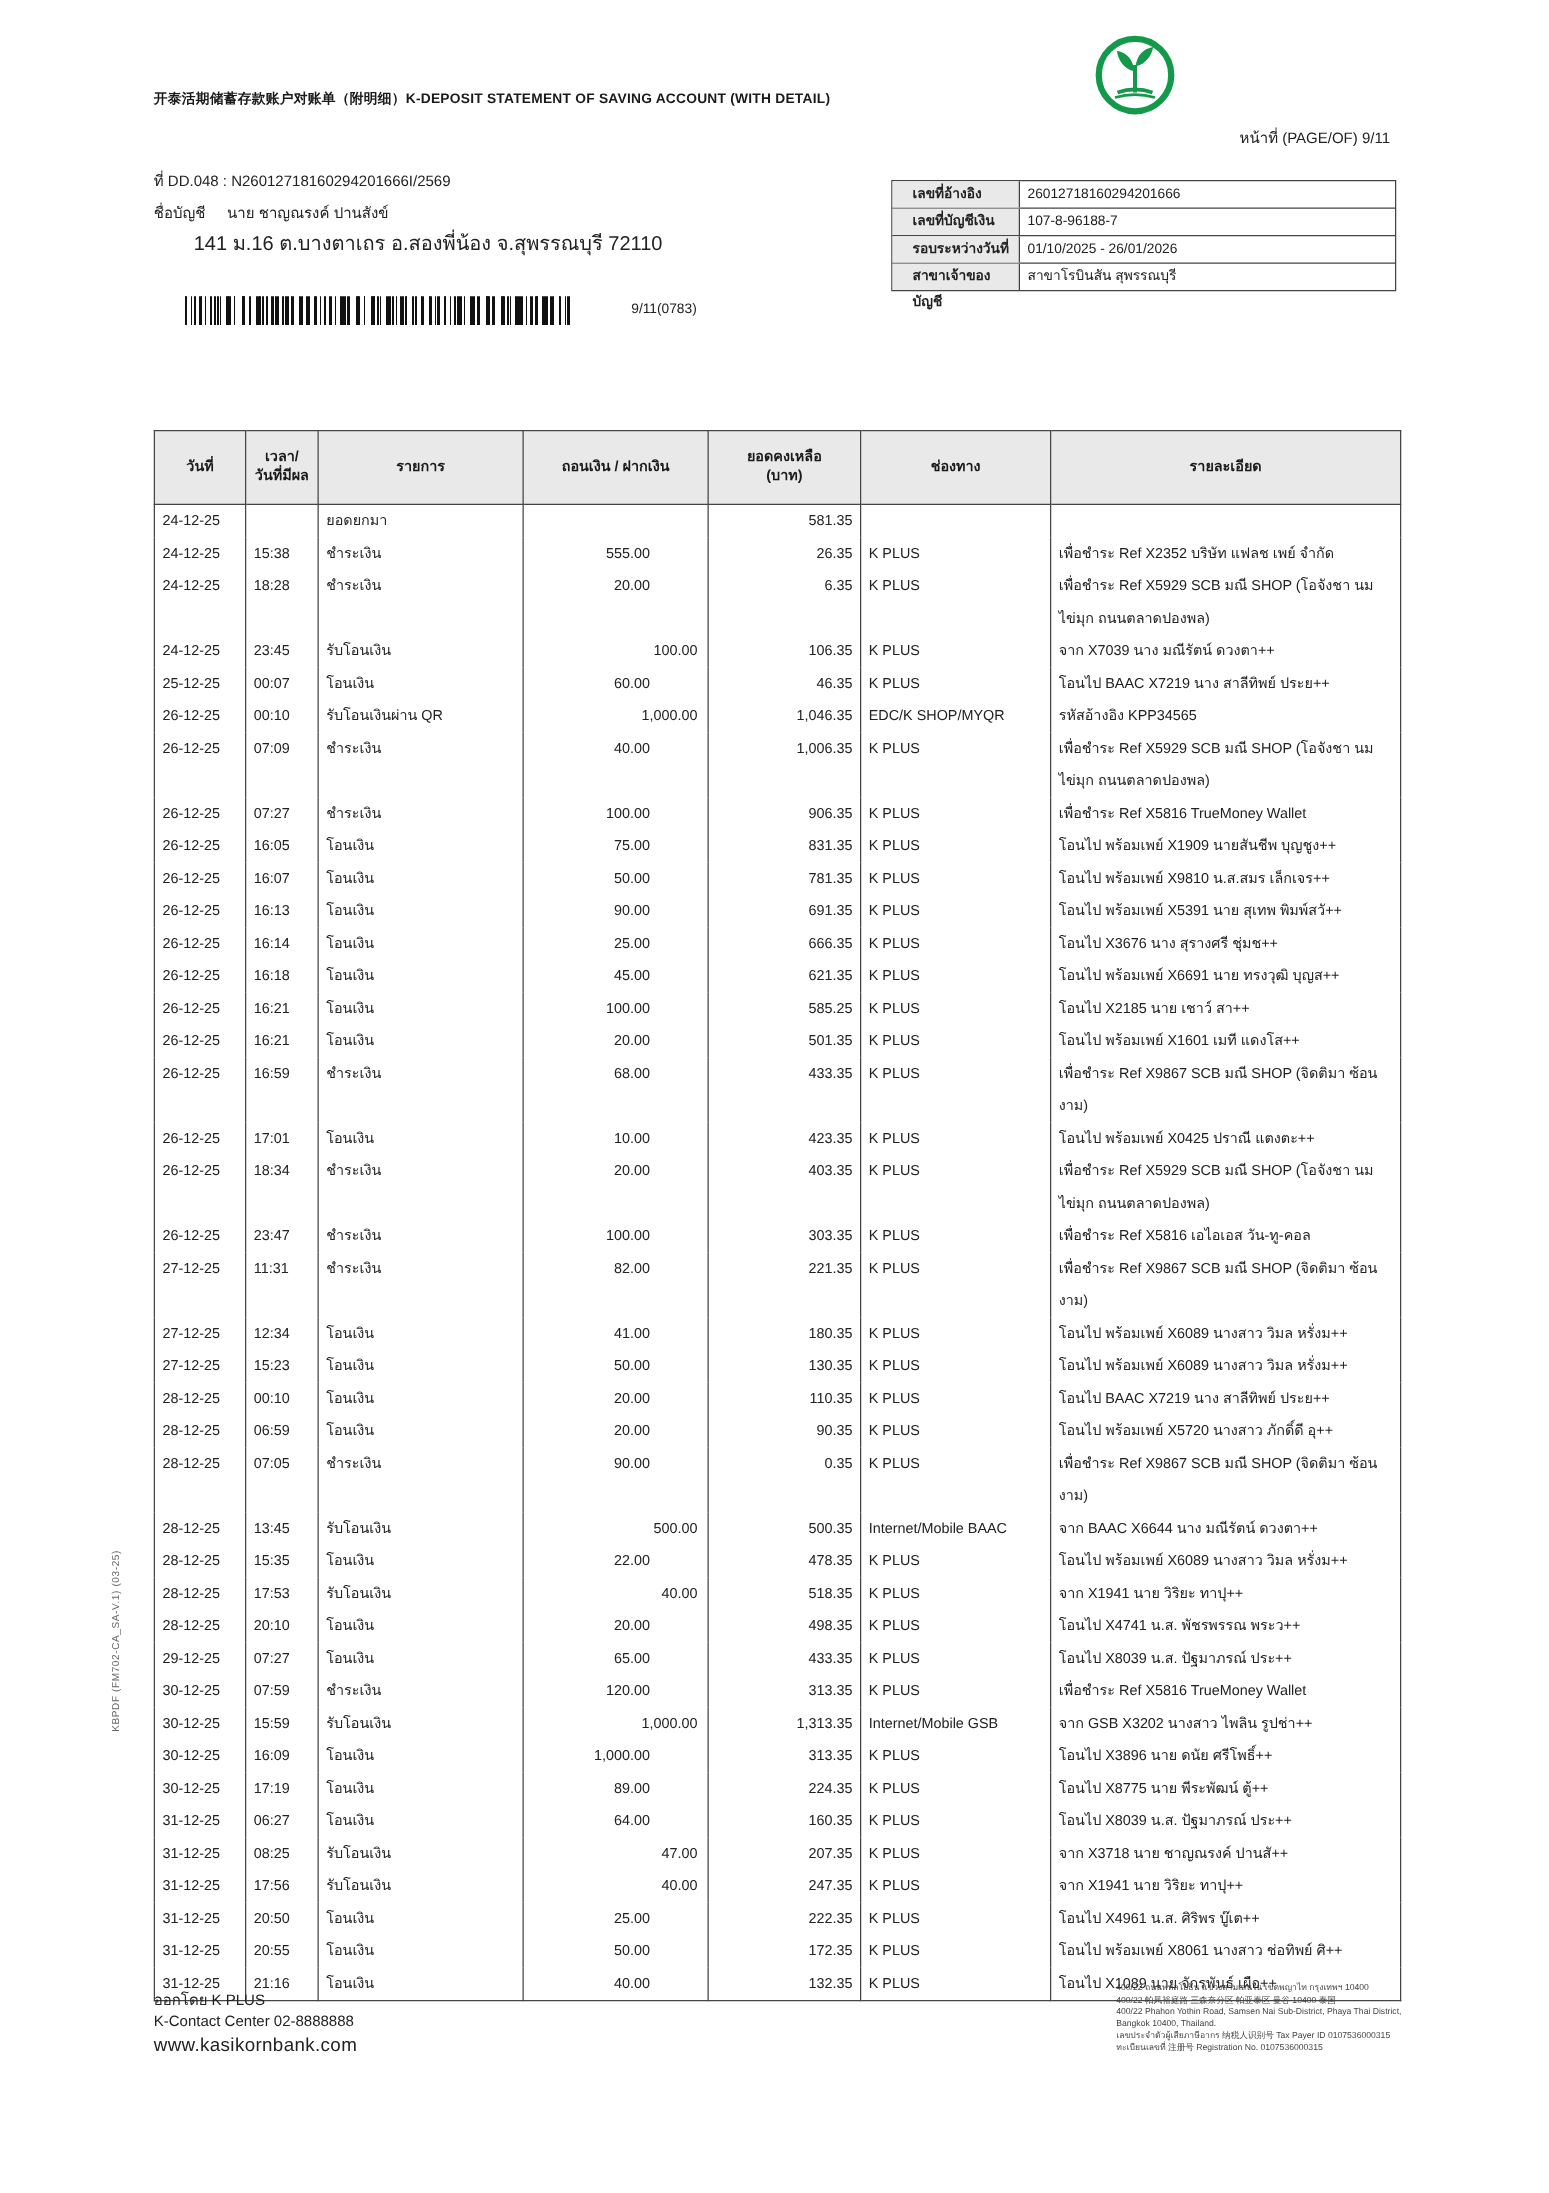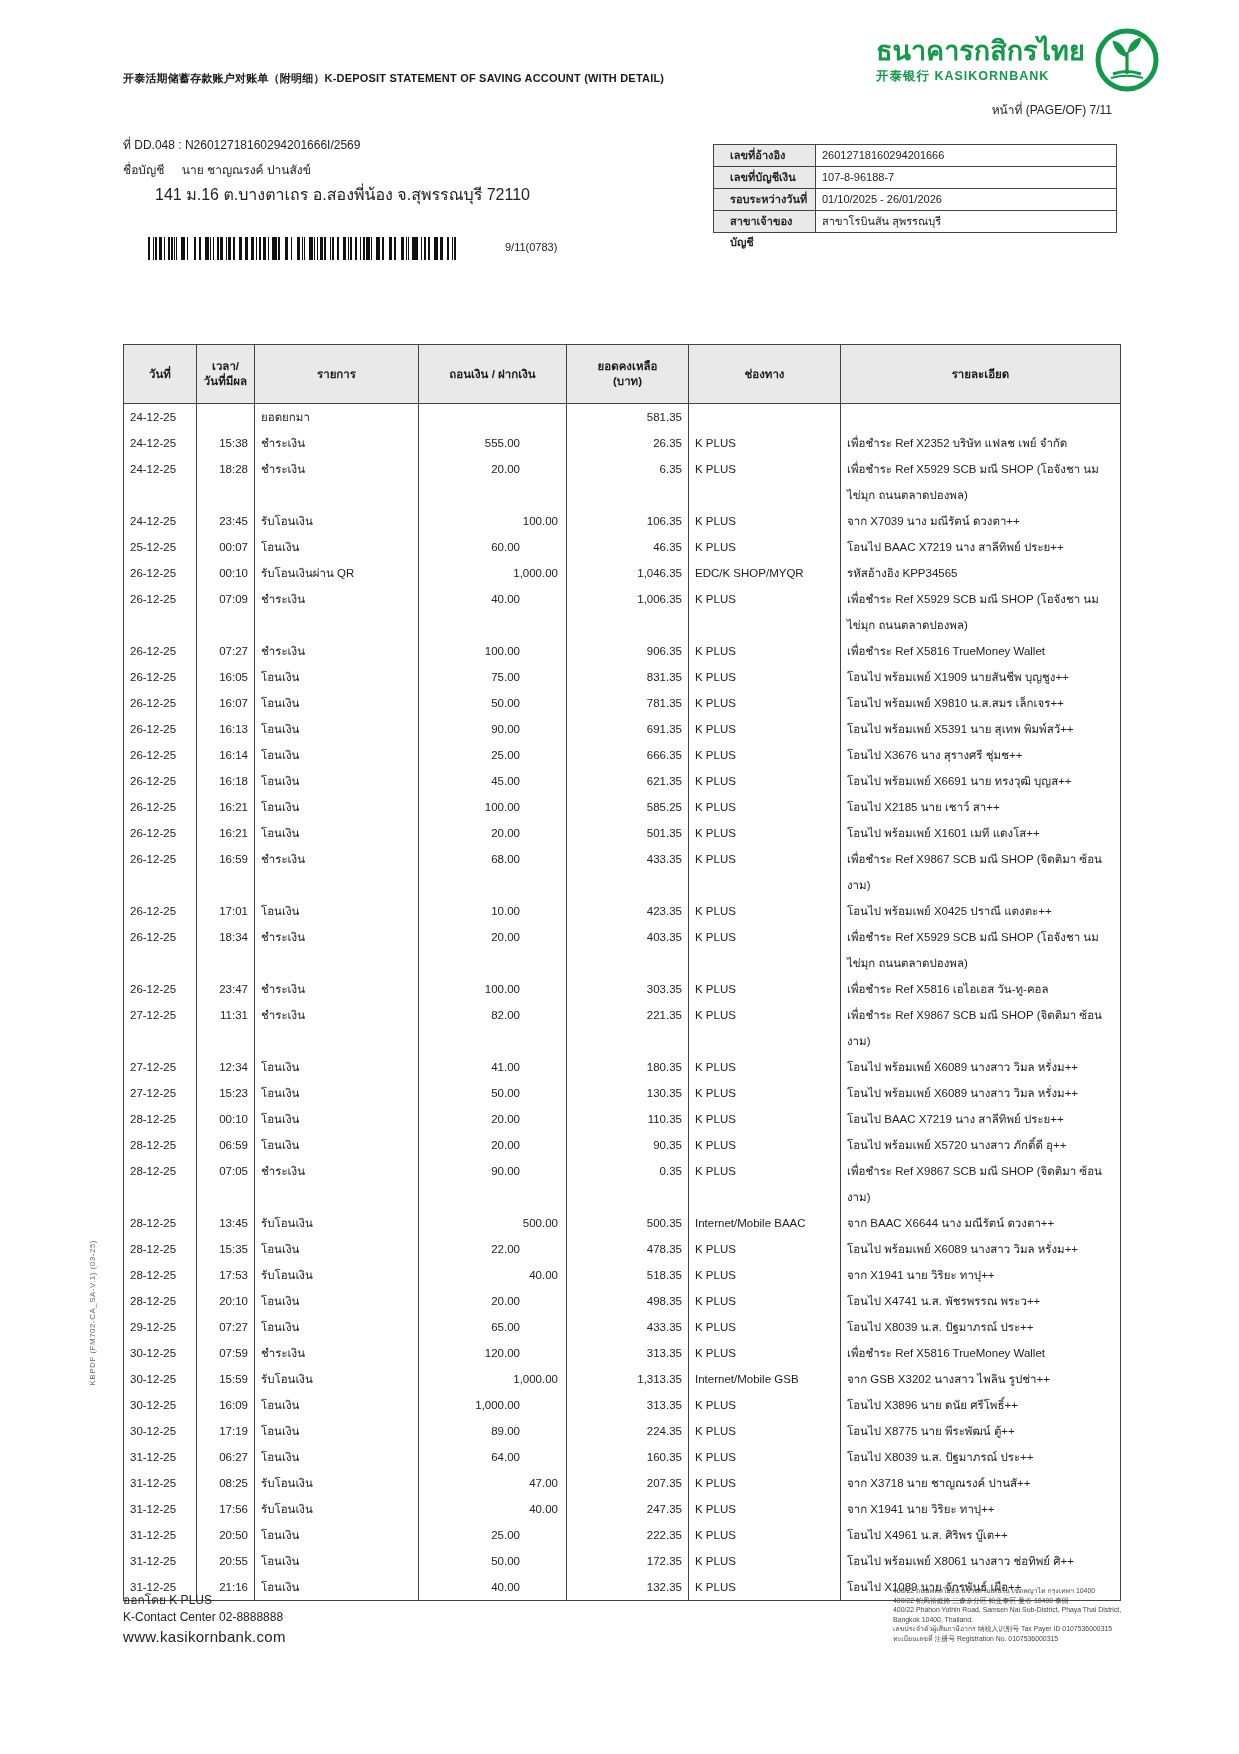--- a/index.html
+++ b/index.html
@@ -40,21 +40,21 @@
     background:#e9e9e9;border:1px solid #444;font-weight:bold;height:54px;
     white-space:pre-line;vertical-align:middle;padding:2px;line-height:15px;font-size:11.5px;color:#1a1a1a;
   }
   .txn-table td{
     border-left:1px solid #444;border-right:1px solid #444;
     vertical-align:top;line-height:26px;padding:0 6px;color:#222;
     overflow:hidden;
   }
   .txn-table tbody tr:last-child td{border-bottom:1px solid #444;}
   .c-date{text-align:left;}
-  .c-time{text-align:right;padding:0 2px;margin-left:36px;}
+  .c-time{text-align:left;padding:0 2px;margin-left:36px;}
   .c-item{text-align:left;}
   .c-amt{text-align:right;}
   .c-amt.amt-w{padding-right:46px;}
   .c-amt.amt-d{padding-right:8px;}
   .c-bal{text-align:right;padding-right:6px;}
   .c-chan{text-align:left;padding:0 4px;}
   .c-det{text-align:left;padding:0 7px;line-height:26px;}
   
   .footer-left{left:123px;top:1592px;font-size:12px;line-height:17px;}
   .footer-www{font-size:15px;margin-top:2px;letter-spacing:.3px;}
@@ -62,35 +62,31 @@
   .side-text{left:88px;top:1240px;writing-mode:vertical-rl;transform:rotate(180deg);font-size:8px;color:#666;letter-spacing:.5px;}
 </style>
 </head>
 <body>
 
 <div class="page">
 
   <div class="abs subtitle">开泰活期储蓄存款账户对账单（附明细）K-DEPOSIT STATEMENT OF SAVING ACCOUNT (WITH DETAIL)</div>
 
   <div class="abs logo-wrap">
-    <div class="logo-text">
-      <div class="logo-th">ธนาคารกสิกรไทย</div>
-      <div class="logo-en">开泰银行 KASIKORNBANK</div>
-    </div>
     <svg class="logo-mark" viewBox="0 0 64 64">
       <circle cx="32" cy="32" r="29" fill="none" stroke="#13994a" stroke-width="5"></circle>
       <path d="M32 46 C32 36 32 30 32 24" stroke="#13994a" stroke-width="3.2" fill="none"></path>
       <path d="M31.5 29 C23 27 18.5 20 17.5 12.5 C26 14 30.5 20 31.5 29 Z" fill="#13994a"></path>
       <path d="M32.5 25 C41 23 45.5 16 46.5 9.5 C38 11 33.5 16.5 32.5 25 Z" fill="#13994a"></path>
       <path d="M18 46 Q32 41 46 46" stroke="#13994a" stroke-width="3" fill="none"></path>
       <path d="M16 50 Q32 45.5 48 50" stroke="#13994a" stroke-width="2.2" fill="none"></path>
     </svg>
   </div>
 
-  <div class="abs page-label">หน้าที่ (PAGE/OF) 7/11</div>
+  <div class="abs page-label">หน้าที่ (PAGE/OF) 9/11</div>
 
   <div class="abs doc-no">ที่ DD.048 : N26012718160294201666I/2569</div>
 
   <div class="abs acct-line">
     <span class="lbl">ชื่อบัญชี</span>
     <span>นาย ชาญณรงค์ ปานสังข์</span>
   </div>
   <div class="abs addr">141 ม.16 ต.บางตาเถร อ.สองพี่น้อง จ.สุพรรณบุรี 72110</div>
 
   <div class="abs info-box">

